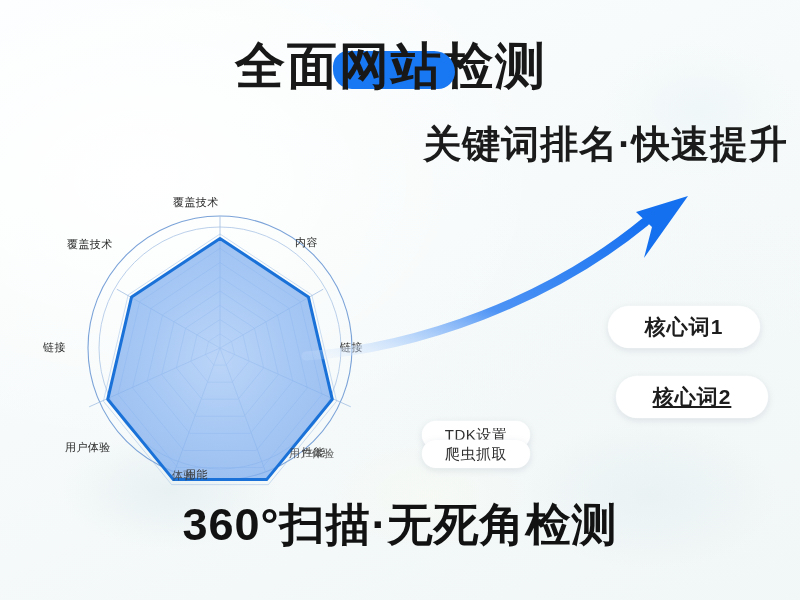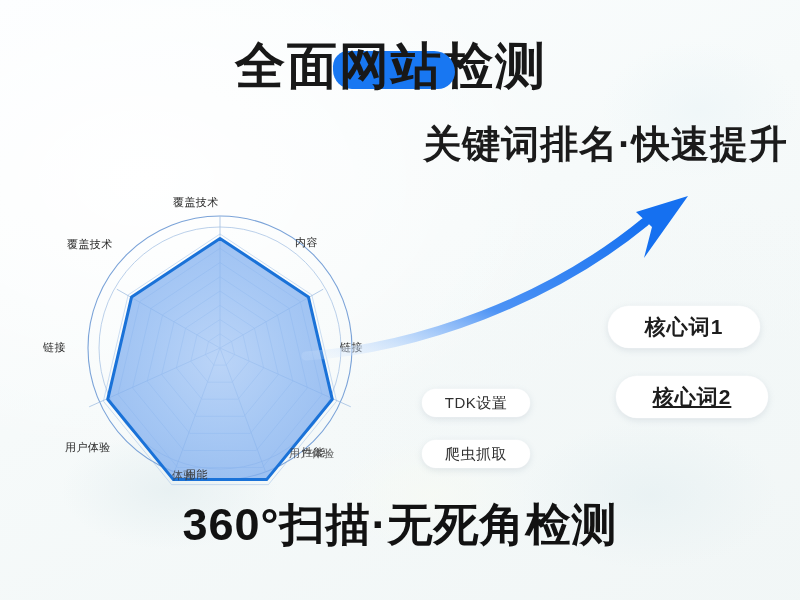--- a/index.html
+++ b/index.html
@@ -221,21 +221,21 @@
         <stop offset="0%" stop-color="#dfecfd" stop-opacity="0.15"></stop>
         <stop offset="18%" stop-color="#bcd8fb" stop-opacity="0.7"></stop>
         <stop offset="45%" stop-color="#4d93f5"></stop>
         <stop offset="100%" stop-color="#1570f0"></stop>
       </linearGradient>
     </defs>
     <path d="M 6,176 C 120,168 250,120 345,42" fill="none" stroke="url(#arrowGrad)" stroke-width="9" stroke-linecap="round"></path>
     <path d="M 388,16 L 336,32 L 352,47 L 344,78 Z" fill="#1570f0"></path>
   </svg>
 
-  <div class="pill pill-sm" style="left:422px; top:348px;">TDK设置</div>
+  <div class="pill pill-sm" style="left:422px; top:380px;">TDK设置</div>
   <div class="pill pill-sm" style="left:422px; top:399px;">爬虫抓取</div>
 
   <div class="pill pill-lg" style="left:608px; top:265px;">核心词1</div>
   <div class="pill pill-lg" style="left:616px; top:335px;text-decoration:underline;">核心词2</div>
 
   <div class="footline">360°扫描·无死角检测</div>
 
 </div>
 
 </body></html>

